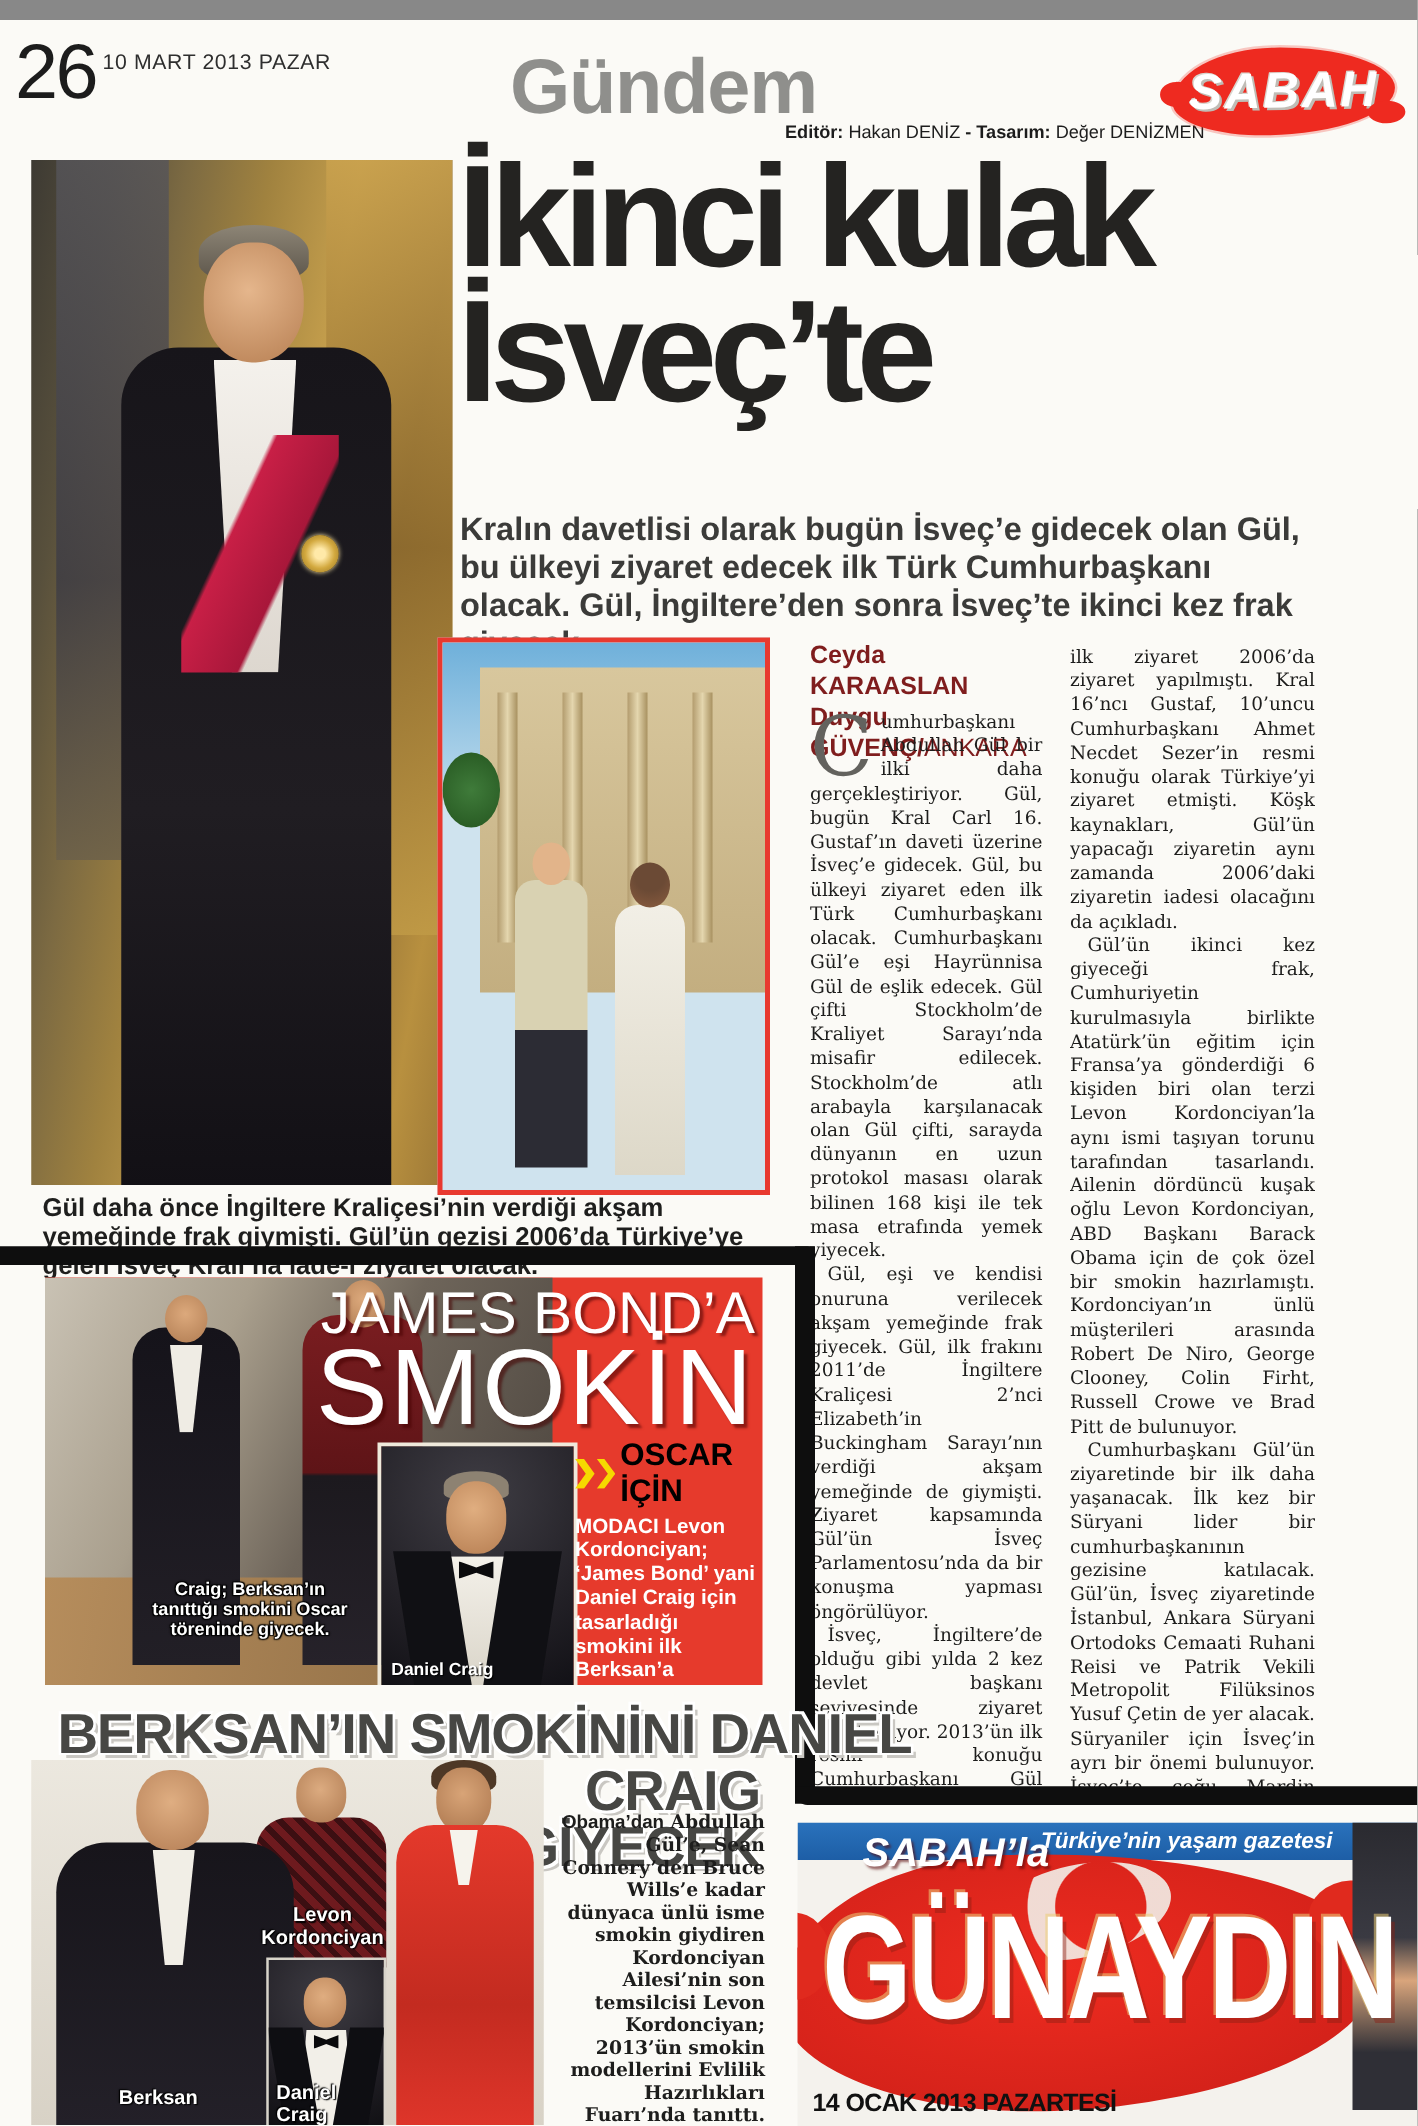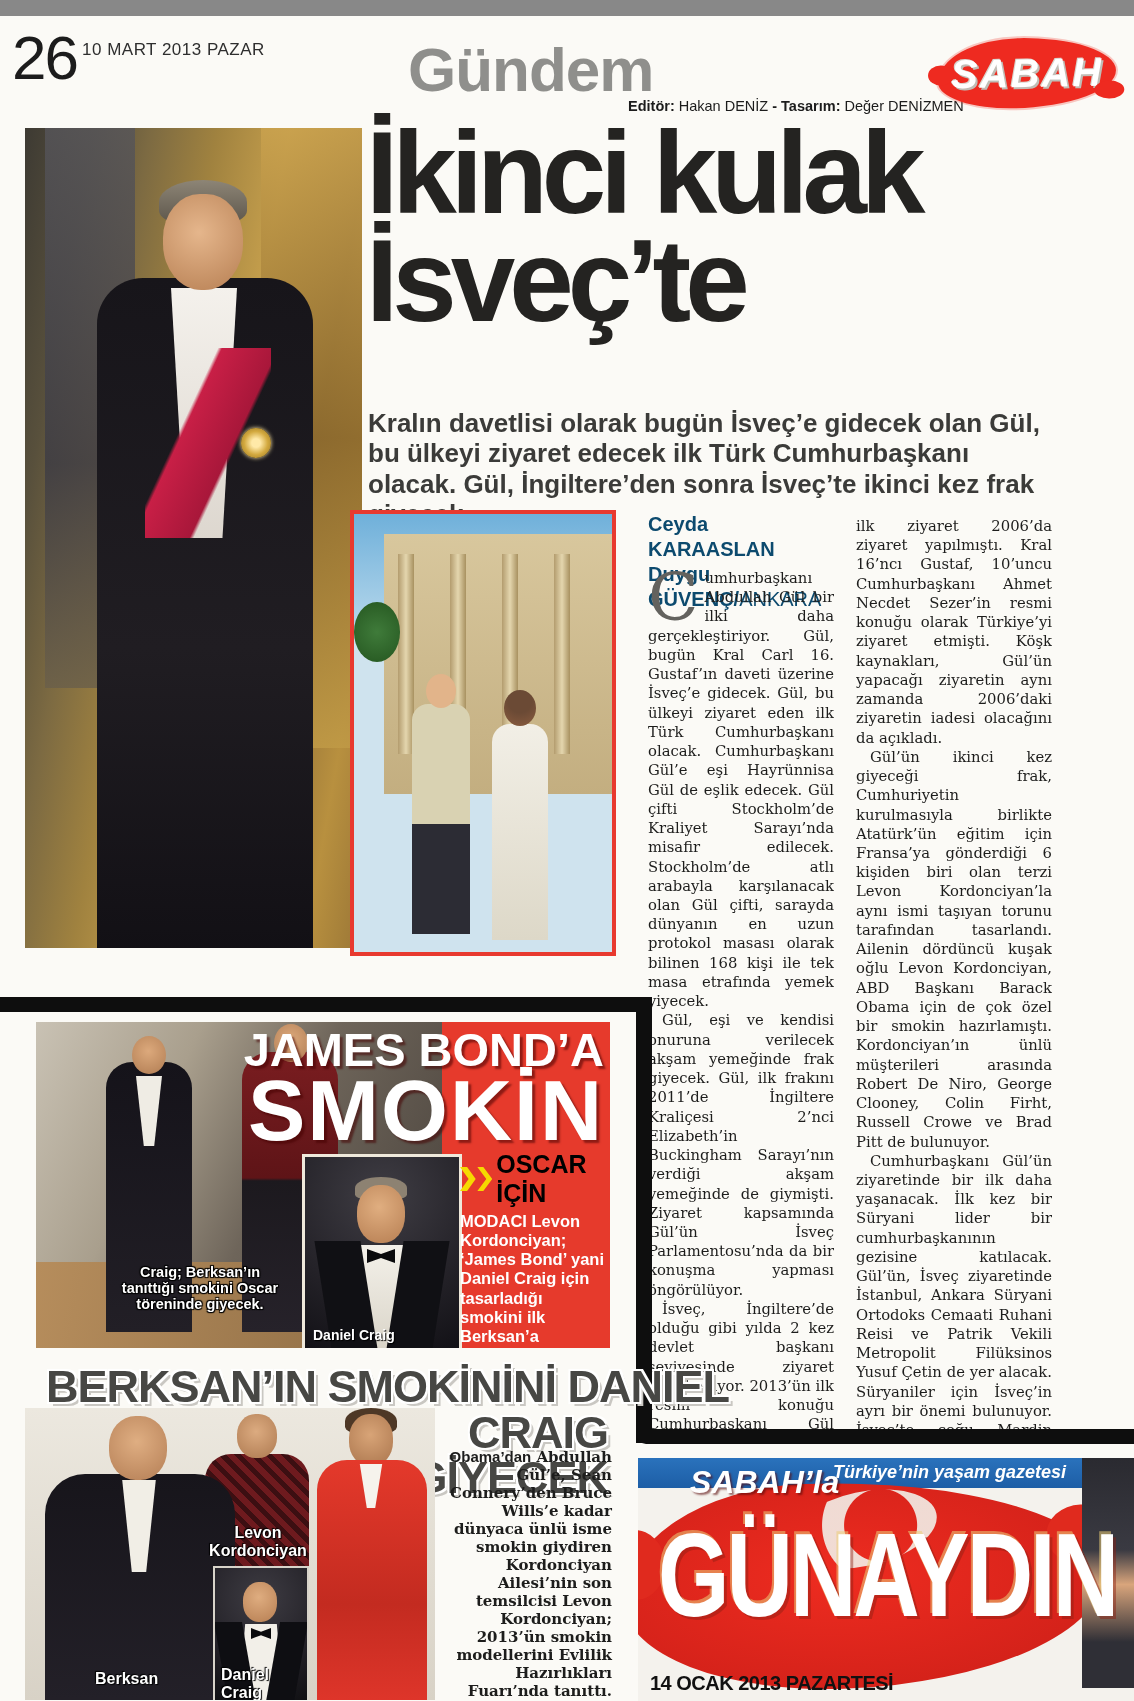--- a/index.html
+++ b/index.html
@@ -44,21 +44,21 @@
   .eph-col{top:40px;width:16px;height:200px;background:linear-gradient(90deg,#b39c6e,#e4d6ae 50%,#a89160);}
   .eph-tree{left:0;top:88px;width:46px;height:60px;border-radius:50%;background:radial-gradient(circle,#3f7b3a,#24551f);}
   .eph-crowd{left:0;top:262px;width:100%;height:176px;
       background:repeating-linear-gradient(90deg,#cdbda0 0 14px,#a98f6e 14px 22px,#c2ad8a 22px 40px),linear-gradient(180deg,#cbb realized 0,#000 0);}
   .eph-man{left:58px;top:190px;width:58px;height:230px;border-radius:16px 16px 0 0;background:linear-gradient(180deg,#d9d2b2 0 52%,#2c2c34 52%);}
   .eph-man-head{left:72px;top:160px;width:30px;height:34px;border-radius:50%;background:#e2b48a;}
   .eph-woman{left:138px;top:210px;width:56px;height:216px;border-radius:18px 18px 0 0;background:linear-gradient(180deg,#f2efe6,#ddd8c8);}
   .eph-woman-head{left:150px;top:176px;width:32px;height:36px;border-radius:50%;background:radial-gradient(circle at 50% 30%,#6b4a35 40%,#8a5c3f);}
 
   
-  .byline{left:648px;top:496px;width:190px;font-size:20px;font-weight:bold;color:#0c4a6e;line-height:1.25;}
+  .byline{left:648px;top:496px;width:190px;font-size:20px;font-weight:bold;color:#7f1d1d;line-height:1.25;}
   .byline .city{font-weight:normal;}
   .bodycol{font-family:"DejaVu Serif",serif;font-size:14.8px;line-height:1.3;color:#1d1d1c;text-align:justify;overflow:hidden;}
   .col1{left:648px;top:552px;width:186px;height:862px;}
   .col2{left:856px;top:500px;width:196px;height:914px;}
   .bodycol p{margin:0;text-indent:14px;}
   .bodycol p.first{text-indent:0;}
   .dropcap{float:left;font-size:66px;line-height:.8;padding:4px 6px 0 0;color:#63625e;font-family:"DejaVu Serif",serif;}
 
   .photo-caption{left:34px;top:940px;width:578px;font-size:20.5px;font-weight:bold;color:#1e1e1d;line-height:1.12;}
 
@@ -72,21 +72,21 @@
   .bond-photo{left:0;top:0;width:406px;height:326px;
       background:linear-gradient(115deg,#c9c2b4 0%,#a99f8d 30%,#6e655a 55%,#463f39 100%);}
   .bond-floor{left:0;top:240px;width:406px;height:86px;background:linear-gradient(100deg,#b68d5c,#8a6a43);}
   .fig-tux{top:40px;width:86px;height:270px;border-radius:26px 26px 0 0;background:linear-gradient(180deg,#15131a,#221f26);}
   .fig-tux .shirt{position:absolute;left:30px;top:14px;width:26px;height:70px;background:#efece4;clip-path:polygon(0 0,100% 0,70% 100%,30% 100%);}
   .fig-head{width:34px;height:38px;border-radius:50%;background:radial-gradient(circle at 48% 40%,#dca97c,#b07c52);}
   .fig-red{left:206px;top:30px;width:96px;height:280px;border-radius:28px 28px 0 0;
       background:linear-gradient(180deg,#7a1d20,#5e1417 45%,#1c191e 46%,#26222a);}
   .bond-overlay-caption{left:84px;top:242px;width:160px;font-size:14.5px;font-weight:bold;color:#fff;text-align:center;line-height:1.12;
       text-shadow:1px 1px 1px #000,-1px -1px 1px #000,1px -1px 1px #000,-1px 1px 1px #000;}
-  .bond-headline{left:0;top:6px;width:568px;text-align:right;color:#fff;font-weight:bold;line-height:.92;
+  .bond-headline{left:0;top:6px;width:568px;text-align:right;color:#fff;font-weight:normal;line-height:.92;
       text-shadow:3px 3px 2px rgba(70,0,0,.55);}
   .bond-h1{font-size:47px;letter-spacing:0px;}
   .bond-h2{font-size:86px;letter-spacing:2px;}
   .craig-inset{left:266px;top:132px;width:154px;height:192px;border:3px solid #efe9db;overflow:hidden;
       background:radial-gradient(circle at 50% 20%,#3f3d44 0%,#232127 60%,#121116 100%);}
   .craig-head{left:52px;top:28px;width:48px;height:58px;border-radius:46%;background:radial-gradient(circle at 46% 38%,#e0ae80,#b67e52);}
   .craig-hair{left:50px;top:20px;width:52px;height:22px;border-radius:50% 50% 20% 20%;background:#8d8272;}
   .craig-shirt{left:44px;top:88px;width:64px;height:104px;background:linear-gradient(180deg,#f4f1ea,#d9d4c8);clip-path:polygon(12% 0,88% 0,100% 100%,0 100%);}
   .craig-tuxl{left:18px;top:84px;width:46px;height:108px;background:#101014;transform:skewX(9deg);}
   .craig-tuxr{left:90px;top:84px;width:46px;height:108px;background:#101014;transform:skewX(-9deg);}
@@ -213,20 +213,21 @@
     </p>
     <p>Gül, eşi ve kendisi onuruna verilecek akşam yemeğinde frak giyecek. Gül, ilk frakını 2011’de İngiltere Kraliçesi 2’nci Elizabeth’in Buckingham Sarayı’nın verdiği akşam yemeğinde de giymişti. Ziyaret kapsamında Gül’ün İsveç Parlamentosu’nda da bir konuşma yapması öngörülüyor.</p>
     <p>İsveç, İngiltere’de olduğu gibi yılda 2 kez devlet başkanı seviyesinde ziyaret kabul ediyor. 2013’ün ilk resmi konuğu Cumhurbaşkanı Gül olacak. Gül, bu ziyareti geçen yıl eylül ayında planlamıştı. Ancak, kulak rahatsızlığı nedeniyle İsveç programı iptal edildi. İsveç’ten devlet başkanı seviyesinde</p>
   </div>
   <div class="abs bodycol col2">
     <p class="first">ilk ziyaret 2006’da ziyaret yapılmıştı. Kral 16’ncı Gustaf, 10’uncu Cumhurbaşkanı Ahmet Necdet Sezer’in resmi konuğu olarak Türkiye’yi ziyaret etmişti. Köşk kaynakları, Gül’ün yapacağı ziyaretin aynı zamanda 2006’daki ziyaretin iadesi olacağını da açıkladı.</p>
     <p>Gül’ün ikinci kez giyeceği frak, Cumhuriyetin kurulmasıyla birlikte Atatürk’ün eğitim için Fransa’ya gönderdiği 6 kişiden biri olan terzi Levon Kordonciyan’la aynı ismi taşıyan torunu tarafından tasarlandı. Ailenin dördüncü kuşak oğlu Levon Kordonciyan, ABD Başkanı Barack Obama için de çok özel bir smokin hazırlamıştı. Kordonciyan’ın ünlü müşterileri arasında Robert De Niro, George Clooney, Colin Firht, Russell Crowe ve Brad Pitt de bulunuyor.</p>
     <p>Cumhurbaşkanı Gül’ün ziyaretinde bir ilk daha yaşanacak. İlk kez bir Süryani lider bir cumhurbaşkanının gezisine katılacak. Gül’ün, İsveç ziyaretinde İstanbul, Ankara Süryani Ortodoks Cemaati Ruhani Reisi ve Patrik Vekili Metropolit Filüksinos Yusuf Çetin de yer alacak. Süryaniler için İsveç’in ayrı bir önemi bulunuyor. İsveç’te çoğu Mardin kökenli 150 bin kadar Süryani yaşıyor, biri 1’inci, diğeri 2. ligde olmak üzere iki futbol takımı bulunuyor.</p>
   </div>
 
+  <div class="abs photo-caption">Gül daha önce İngiltere Kraliçesi’nin verdiği akşam yemeğinde frak giymişti. Gül’ün gezisi 2006’da Türkiye’ye gelen İsveç Kralı’na iade-i ziyaret olacak.</div>
 
   <div class="abs rule-top"></div>
   <div class="abs rule-vert"></div>
   <div class="abs rule-bottom"></div>
 
   <div class="abs bond-box">
     <div class="abs bond-photo">
       <div class="abs bond-floor"></div>
       <div class="abs fig-tux" style="left:70px;">
         <span class="shirt"></span>

